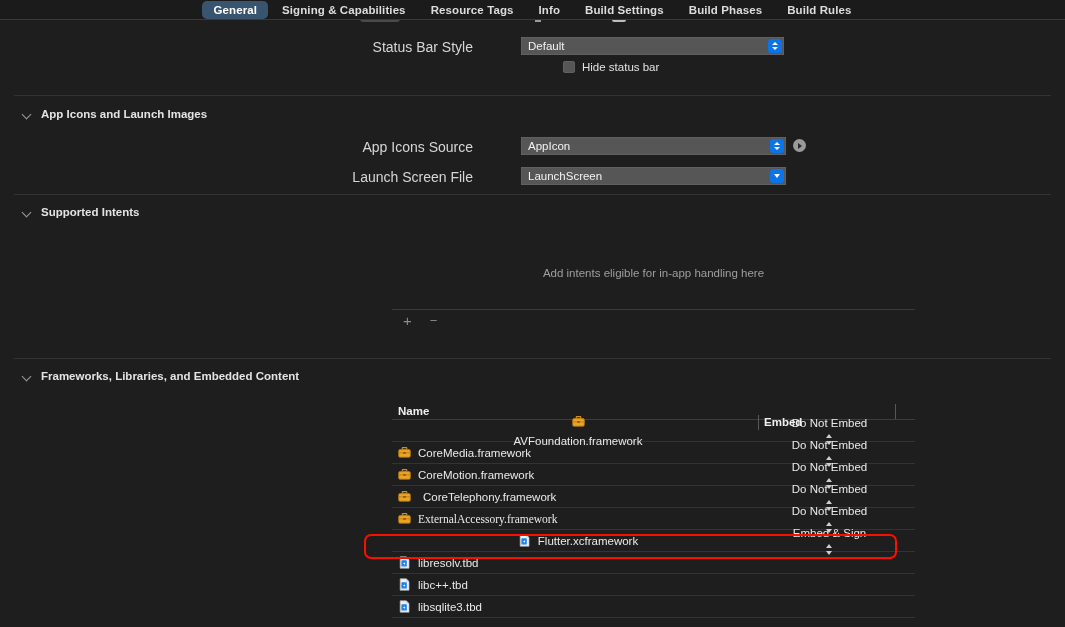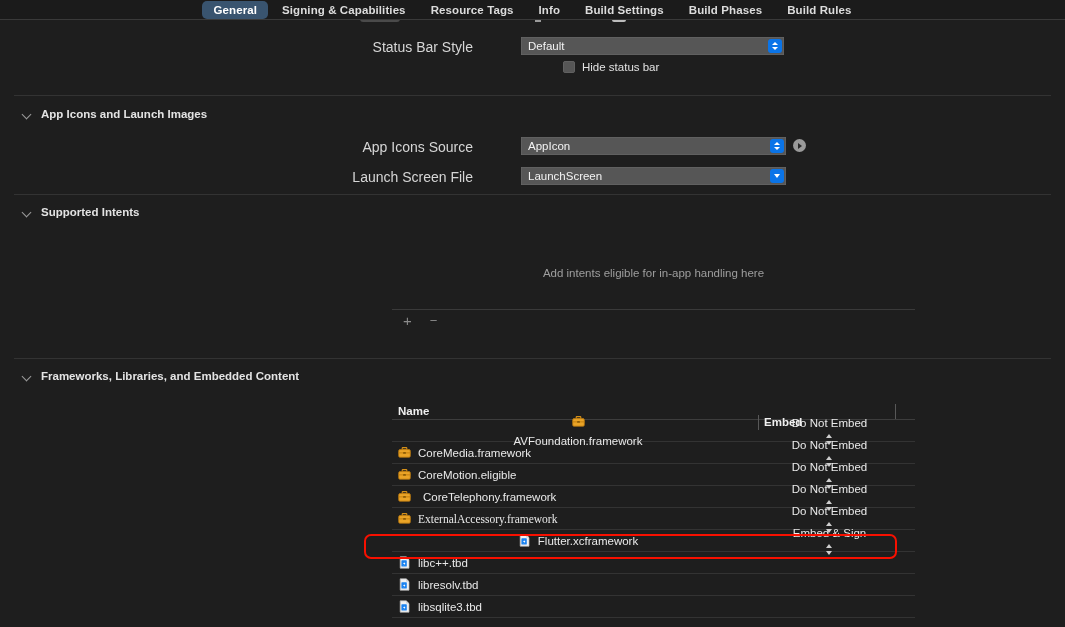--- a/index.html
+++ b/index.html
@@ -271,21 +271,21 @@
         <div style="width: 20px;"></div>
       </div>
       <div class="trow">
         <div class="tcell-name" style="width: 366px;">
           <span class="ico"><svg width="13" height="13" viewBox="0 0 13 13">
               <rect x="4.2" y="1.6" width="4.6" height="2.2" rx="0.6" fill="none" stroke="#d59018" stroke-width="1.1"></rect>
               <rect x="0.7" y="3.6" width="11.6" height="7.6" rx="1.3" fill="#eaa427" stroke="#b8770f" stroke-width="0.8"></rect>
               <rect x="0.7" y="6.3" width="11.6" height="1.1" fill="#c98412"></rect>
               <rect x="5.1" y="6.0" width="2.8" height="1.8" rx="0.4" fill="#8a5b06"></rect>
             </svg></span>
-          <span>CoreMotion.eligible</span>
+          <span>CoreMotion.framework</span>
         </div>
         <div class="tcell-embed" style="width: 137px;">
           <span>Do Not Embed</span>
           <span class="stepper"></span>
         </div>
         <div style="width: 20px;"></div>
       </div>
       <div class="trow">
         <div class="tcell-name" style="width: 366px; gap: 12px;">
           <span class="ico"><svg width="13" height="13" viewBox="0 0 13 13">
@@ -335,34 +335,34 @@
         <div style="width: 20px;"></div>
       </div>
       <div class="trow">
         <div class="tcell-name" style="width: 366px;">
           <span class="ico"><svg width="13" height="13" viewBox="0 0 13 13">
               <path d="M2.2 0.8 H8.2 L11 3.6 V12.2 H2.2 Z" fill="#f2f2f2" stroke="#b9b9b9" stroke-width="0.7"></path>
               <path d="M8.2 0.8 L11 3.6 H8.2 Z" fill="#cfcfcf"></path>
               <rect x="3.4" y="4.3" width="5.4" height="6.3" rx="0.6" fill="#1a82f0"></rect>
               <path d="M6.6 5.4 L5.1 8.1 H6.3 L5.6 9.9 L7.4 7.0 H6.2 Z" fill="#ffffff"></path>
             </svg></span>
-          <span>libc++.tbd</span>
+          <span>libresolv.tbd</span>
         </div>
         <div class="tcell-embed" style="width: 137px;"></div>
         <div style="width: 20px;"></div>
       </div>
       <div class="trow">
         <div class="tcell-name" style="width: 366px;">
           <span class="ico"><svg width="13" height="13" viewBox="0 0 13 13">
               <path d="M2.2 0.8 H8.2 L11 3.6 V12.2 H2.2 Z" fill="#f2f2f2" stroke="#b9b9b9" stroke-width="0.7"></path>
               <path d="M8.2 0.8 L11 3.6 H8.2 Z" fill="#cfcfcf"></path>
               <rect x="3.4" y="4.3" width="5.4" height="6.3" rx="0.6" fill="#1a82f0"></rect>
               <path d="M6.6 5.4 L5.1 8.1 H6.3 L5.6 9.9 L7.4 7.0 H6.2 Z" fill="#ffffff"></path>
             </svg></span>
-          <span>libresolv.tbd</span>
+          <span>libc++.tbd</span>
         </div>
         <div class="tcell-embed" style="width: 137px;"></div>
         <div style="width: 20px;"></div>
       </div>
       <div class="trow">
         <div class="tcell-name" style="width: 366px;">
           <span class="ico"><svg width="13" height="13" viewBox="0 0 13 13">
               <path d="M2.2 0.8 H8.2 L11 3.6 V12.2 H2.2 Z" fill="#f2f2f2" stroke="#b9b9b9" stroke-width="0.7"></path>
               <path d="M8.2 0.8 L11 3.6 H8.2 Z" fill="#cfcfcf"></path>
               <rect x="3.4" y="4.3" width="5.4" height="6.3" rx="0.6" fill="#1a82f0"></rect>

